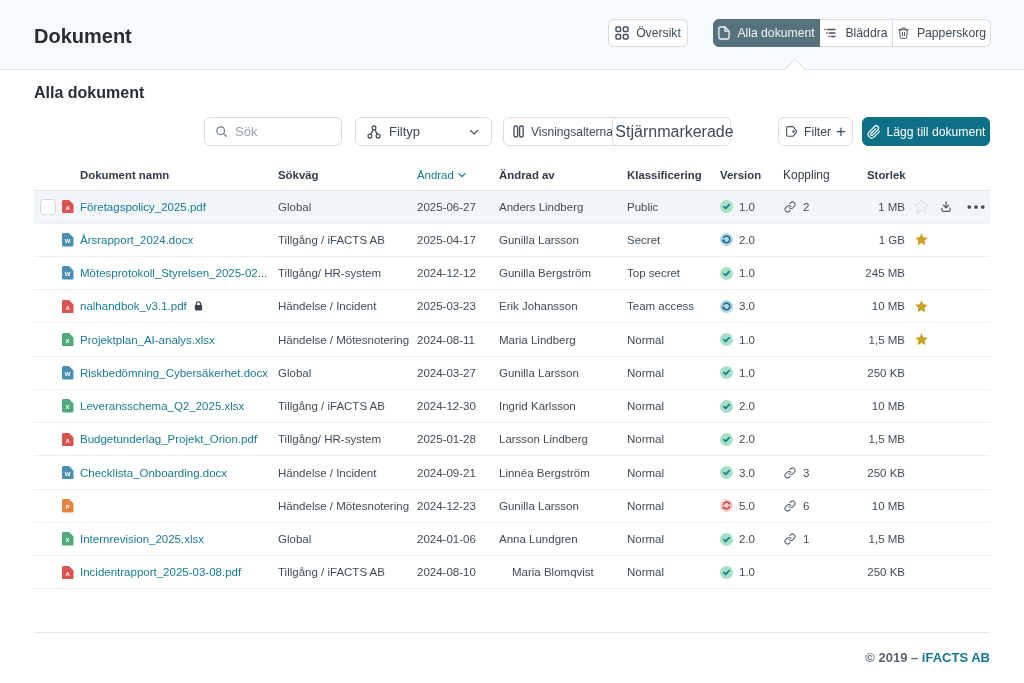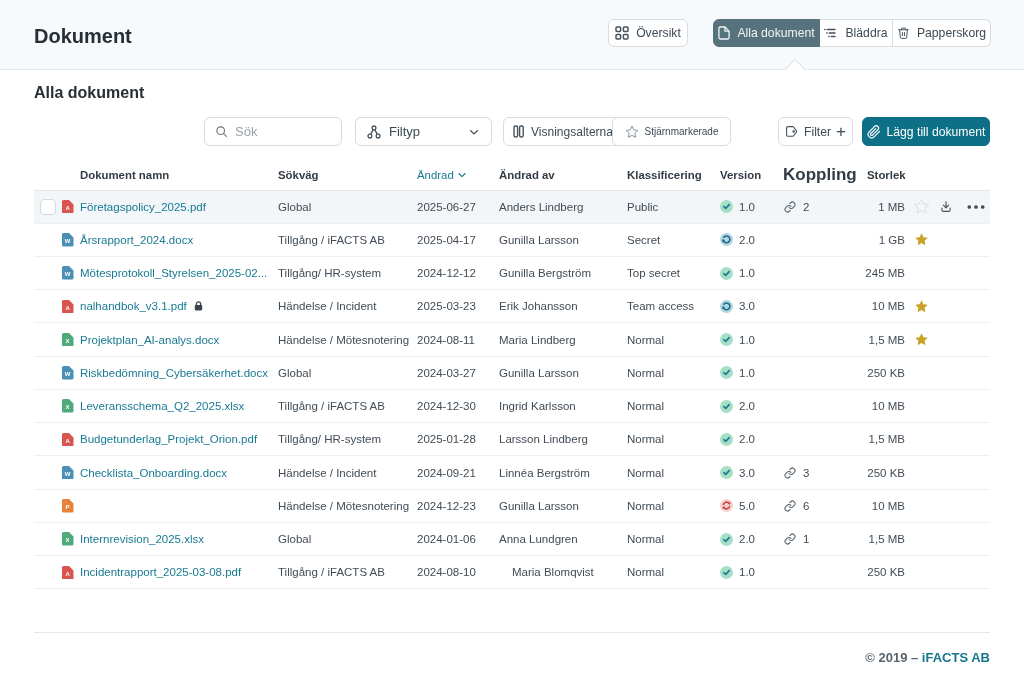--- a/index.html
+++ b/index.html
@@ -60,40 +60,40 @@
     <span style="margin-left:auto;display:flex">
       <svg width="12" height="12" viewBox="0 0 24 24" fill="none" stroke="#46525c" stroke-width="2.2" stroke-linecap="round" stroke-linejoin="round">
         <path d="M5 9l7 7 7-7"></path>
       </svg>
     </span>
   </div>
 <div class="a btn" style="left:503px;top:117px;width:131px;height:29px;font-size:12px;gap:6px"><svg width="13" height="13" viewBox="0 0 13 13" fill="none" stroke="#46525c" stroke-width="1.4">
       <rect x="2" y="1" width="3.6" height="11" rx="1.4"></rect>
       <rect x="7.6" y="1" width="3.6" height="11" rx="1.4"></rect>
     </svg>Visningsalternativ</div>
-<div class="a btn" style="left:612px;top:117px;width:119px;height:29px;font-size:10px;gap:6px"><svg width="14" height="14" viewBox="0 0 24 24" style="display:block">
+<div class="a btn" style="left:612px;top:117px;width:119px;height:29px;font-size:16px;gap:6px"><svg width="14" height="14" viewBox="0 0 24 24" style="display:block">
       <path d="M12 2l3.09 6.26L22 9.27l-5 4.87 1.18 6.88L12 17.77l-6.18 3.25L7 14.14 2 9.27l6.91-1.01z" fill="none" stroke="#8a949c" stroke-width="1.7" stroke-linejoin="round"></path>
     </svg>Stjärnmarkerade</div>
 <div class="a btn" style="left:778px;top:117px;width:75px;height:29px;gap:5px"><svg width="14" height="13" viewBox="0 0 24 24" fill="none" stroke="#46525c" stroke-width="2">
       <path d="M2 6a2 2 0 0 1 2-2h9.2a2 2 0 0 1 1.6.8l5.4 6.4a1.5 1.5 0 0 1 0 1.9 l-5.4 6.4a2 2 0 0 1-1.6.8H4a2 2 0 0 1-2-2Z" transform="translate(0 -1.2) scale(1 1.08)"></path>
       <circle cx="15" cy="12" r="1.3" fill="#46525c"></circle>
     </svg>Filter<span style="font-size:17px;font-weight:400;line-height:1;margin-top:-1px">+</span></div>
 <div class="a btn" style="left:862px;top:117px;width:128px;height:29px;background:#0e7086;border-color:#0e7086;color:#fff;gap:6px"><svg width="14" height="14" viewBox="0 0 24 24" fill="none" stroke="#fff" stroke-width="2" stroke-linecap="round" stroke-linejoin="round">
       <path d="M21.44 11.05l-9.19 9.19a6 6 0 0 1-8.49-8.49l9.19-9.19a4 4 0 0 1 5.66 5.66l-9.2 9.19a2 2 0 0 1-2.83-2.83l8.49-8.48"></path>
     </svg>Lägg till dokument</div>
 <div class="a" style="left:34px;top:160.5px;width:956px;height:30px;border-bottom:1px solid #e2e6e9">
 <div class="cell" style="left:46px;font-size:11.4px;font-weight:700;color:#333c45">Dokument namn</div>
 <div class="cell" style="left:244px;font-size:11.4px;font-weight:700;color:#333c45">Sökväg</div>
 <div class="cell" style="left:383px;font-size:11.4px;font-weight:400;color:#333c45;color:#187a93;gap:3px">Ändrad <svg width="10" height="10" viewBox="0 0 24 24" fill="none" stroke="#187a93" stroke-width="3" stroke-linecap="round" stroke-linejoin="round">
         <path d="M5 9l7 7 7-7"></path>
       </svg></div>
 <div class="cell" style="left:465px;font-size:11.4px;font-weight:700;color:#333c45">Ändrad av</div>
 <div class="cell" style="left:593px;font-size:11.4px;font-weight:700;color:#333c45">Klassificering</div>
 <div class="cell" style="left:686px;font-size:11.4px;font-weight:700;color:#333c45">Version</div>
-<div class="cell" style="left:749px;font-size:17px;font-weight:700;color:#333c45">Koppling</div>
+<div class="cell" style="left:749px;font-size:12px;font-weight:400;color:#333c45">Koppling</div>
 <div class="cell" style="left:833px;font-size:11.4px;font-weight:700;color:#333c45">Storlek</div>
 </div>
 <div class="a" style="left:34px;top:190.5px;width:956px;height:33.2px;background:#f2f6f9;border-bottom:1px solid #edeff1">
 <div class="cell" style="left:6px">
       <div style="width:16px;height:16px;border:1px solid #d4d9dd;border-radius:4px;background:#fff"></div>
     </div>
 <div class="cell" style="left:28px">
       <svg width="11.5" height="13.5" viewBox="0 0 11.5 13.5" style="display:block">
         <path d="M1.5 0 H7 L11.5 4.5 V12 A1.5 1.5 0 0 1 10 13.5 H1.5 A1.5 1.5 0 0 1 0 12 V1.5 A1.5 1.5 0 0 1 1.5 0 Z" fill="#d9534f"></path>
         <text x="5.6" y="10.3" font-size="6" font-weight="bold" fill="#fff" text-anchor="middle" font-family="Liberation Sans,sans-serif">A</text>
@@ -208,21 +208,21 @@
       </svg>
     </div>
 </div>
 <div class="a" style="left:34px;top:323.5px;width:956px;height:33.2px;border-bottom:1px solid #edeff1">
 <div class="cell" style="left:28px">
       <svg width="11.5" height="13.5" viewBox="0 0 11.5 13.5" style="display:block">
         <path d="M1.5 0 H7 L11.5 4.5 V12 A1.5 1.5 0 0 1 10 13.5 H1.5 A1.5 1.5 0 0 1 0 12 V1.5 A1.5 1.5 0 0 1 1.5 0 Z" fill="#4fa97a"></path>
         <text x="5.6" y="10.3" font-size="6" font-weight="bold" fill="#fff" text-anchor="middle" font-family="Liberation Sans,sans-serif">X</text>
       </svg>
     </div>
-<div class="cell" style="left:46px;color:#187a93">Projektplan_AI-analys.docx</div>
+<div class="cell" style="left:46px;color:#187a93">Projektplan_AI-analys.xlsx</div>
 <div class="cell" style="left:244px">Händelse / Mötesnotering</div>
 <div class="cell" style="left:383px">2024-08-11</div>
 <div class="cell" style="left:465px">Maria Lindberg</div>
 <div class="cell" style="left:593px">Normal</div>
 <div class="cell" style="left:686px;gap:6px"><svg width="13" height="13" viewBox="0 0 13 13" style="display:block">
         <circle cx="6.5" cy="6.5" r="6.5" fill="#a6e0c4"></circle>
         <path d="M3.9 6.7 L5.7 8.4 L9.2 4.7" stroke="#1e7a98" stroke-width="1.7" fill="none" stroke-linecap="round" stroke-linejoin="round"></path>
       </svg>1.0</div>
 <div class="cell" style="left:762px;width:109px;justify-content:flex-end">1,5 MB</div>
 <div class="cell" style="left:880px">

